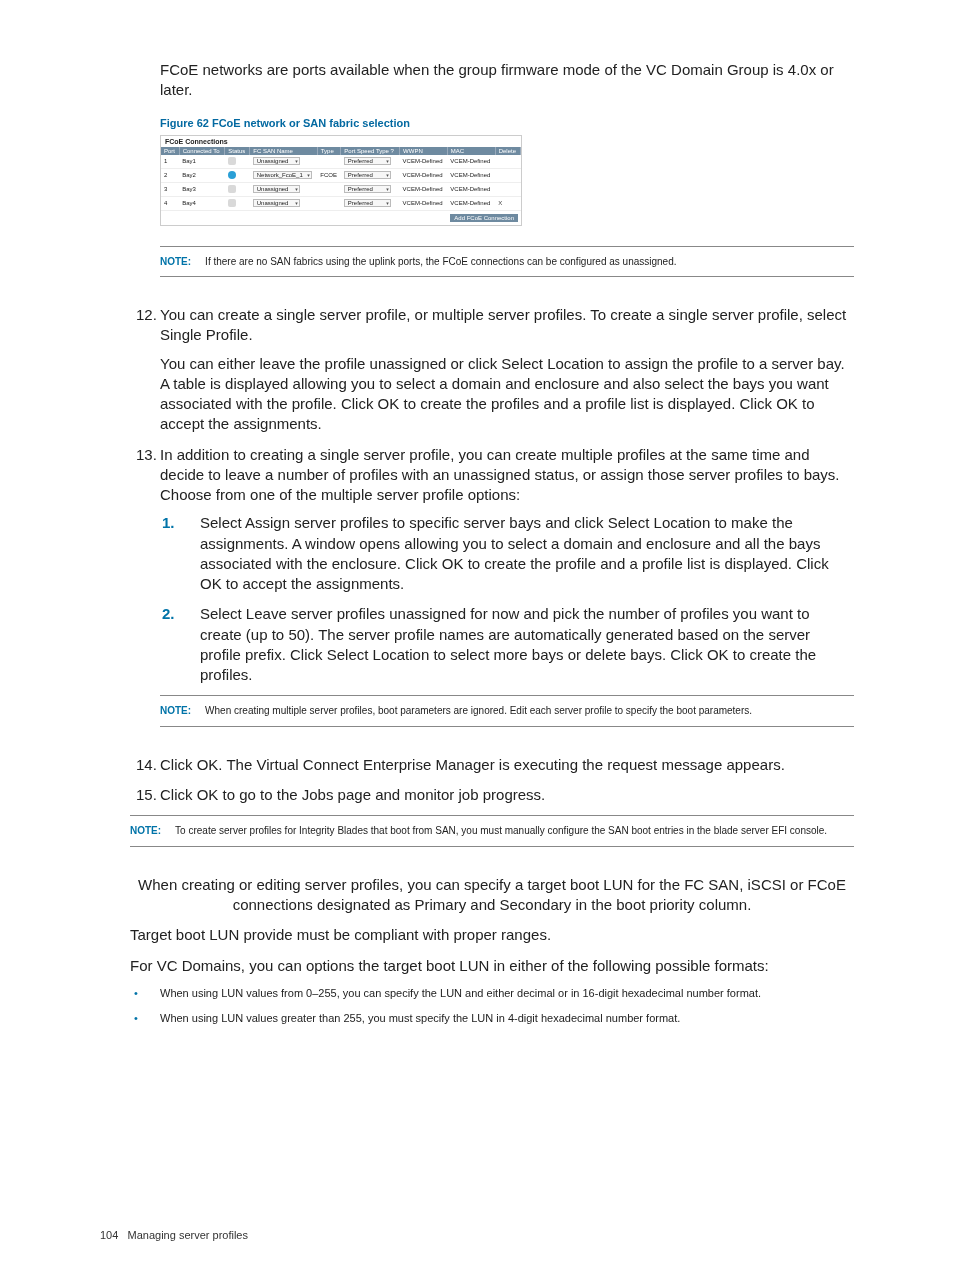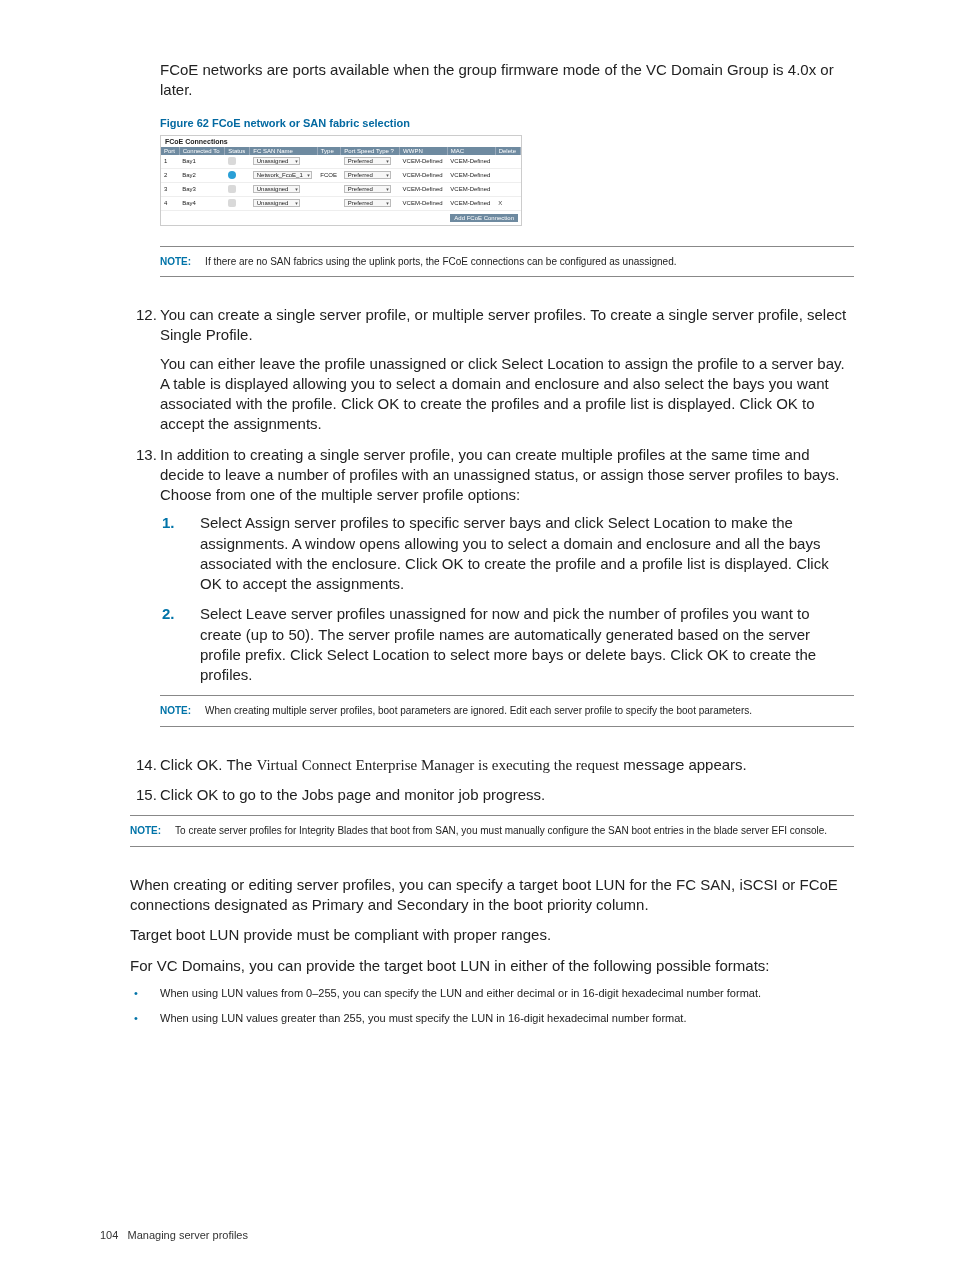--- a/index.html
+++ b/index.html
@@ -181,21 +181,21 @@
     margin: 20px 0 8px 0;
   }
   .footer {
     position: absolute;
     left: 100px;
     bottom: 30px;
     font-size: 11px;
     color: #333;
   }
   .mono {
-    font-family: Liberation Serif, serif;
+    font-family: Liberation Sans, sans-serif;
   }
   b { font-weight: normal; }
 </style>
 </head>
 <body>
 
 <div class="page">
 
   <p class="body-text">FCoE networks are ports available when the group firmware mode of the VC Domain Group is 4.0x or later.</p>
 
@@ -313,25 +313,25 @@
       <span class="num">15.</span>
       <span>Click </span><b>OK</b><span> to go to the Jobs page and monitor job progress.</span>
     </li>
   </ol>
 
   <div class="note-block" style="margin-left:30px;">
     <span class="note-label">NOTE:</span><span>To create server profiles for Integrity Blades that boot from SAN, you must manually configure the SAN boot entries in the blade server EFI console.</span>
   </div>
 
 
-  <p class="body-text" style="padding-left:30px;">When creating or editing server profiles, you can specify a target boot LUN for the FC SAN, iSCSI or FCoE connections designated as Primary and Secondary in the boot priority column.</p>
+  <p class="body-text" style="padding-left:30px;text-align:center;">When creating or editing server profiles, you can specify a target boot LUN for the FC SAN, iSCSI or FCoE connections designated as Primary and Secondary in the boot priority column.</p>
   <p class="body-text" style="padding-left:30px;">Target boot LUN provide must be compliant with proper ranges.</p>
-  <p class="body-text" style="padding-left:30px;">For VC Domains, you can provide the target boot LUN in either of the following possible formats:</p>
+  <p class="body-text" style="padding-left:30px;">For VC Domains, you can options the target boot LUN in either of the following possible formats:</p>
 
   <ul class="bullets">
     <li>When using LUN values from 0–255, you can specify the LUN and either decimal or in 16-digit hexadecimal number format.</li>
-    <li>When using LUN values greater than 255, you must specify the LUN in 16-digit hexadecimal number format.</li>
+    <li>When using LUN values greater than 255, you must specify the LUN in 4-digit hexadecimal number format.</li>
   </ul>
 
   <div class="footer">
     <span>104</span>&nbsp;&nbsp;&nbsp;<span>Managing server profiles</span>
   </div>
 </div>
 
 </body></html>

